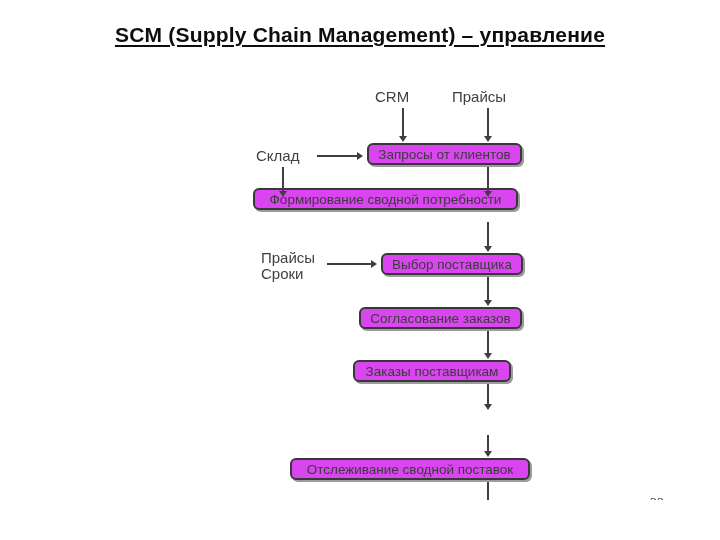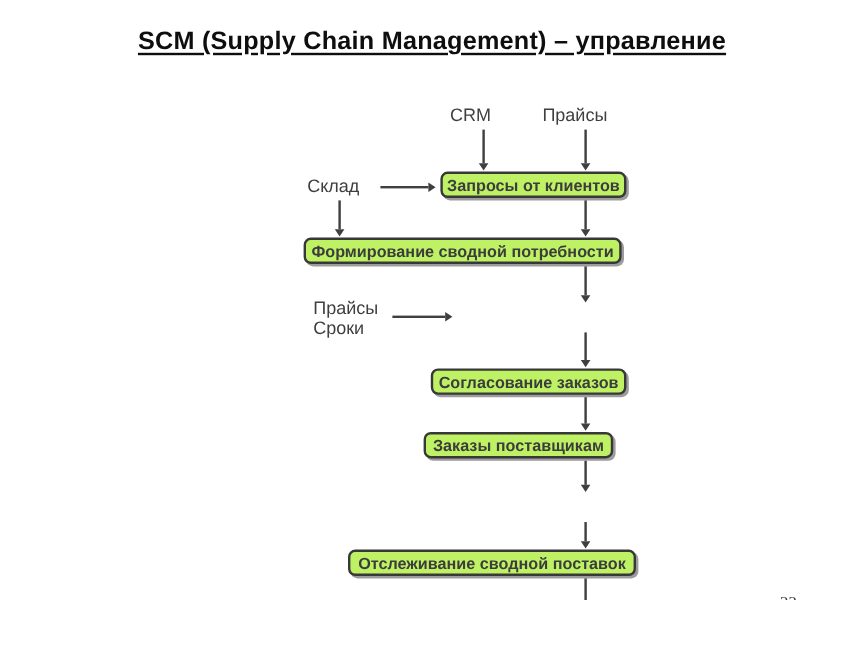--- a/index.html
+++ b/index.html
@@ -12,23 +12,23 @@
     text-align:center; font-size:21px; font-weight:bold;
     color:#0e0e0e; line-height:27px; letter-spacing:0.2px;
   }
   .title .tline { text-decoration:underline; text-underline-offset:3px; }
   .flabel {
     position:absolute; font-size:15px; color:#3f3f3f; line-height:16px;
   }
   .flabel.center { }
   .node {
     position:absolute; box-sizing:border-box;
-    background:#bef264; border:2px solid #383838; border-radius:6px;
+    background:#d946ef; border:2px solid #383838; border-radius:6px;
     box-shadow:2px 2px 0 #9c9c9c;
-    color:#3c3c3c; font-size:13.5px; font-weight:bold;
+    color:#3c3c3c; font-size:13.5px; font-weight:normal;
     display:flex; align-items:center; justify-content:center;
     white-space:nowrap; padding:0 4px;
   }
   .varrow { position:absolute; width:2px; background:#3f3f3f; }
   .varrow::after {
     content:""; position:absolute; left:-3px; bottom:-6px;
     width:0; height:0;
     border-left:4px solid transparent; border-right:4px solid transparent;
     border-top:6px solid #3f3f3f;
   }
@@ -55,21 +55,22 @@
 
   <div class="flabel center" style="left:375px; top:89px; width:54px;">CRM</div>
   <div class="flabel center" style="left:452px; top:89px; width:72px;">Прайсы</div>
   <div class="flabel center" style="left:256px; top:148px; width:56px;">Склад</div>
   <div class="flabel" style="left:261px; top:250px;">
     <div>Прайсы</div>
     <div>Сроки</div>
   </div>
 
   <div class="node" style="left:367px; top:143px; width:155px; height:22px;">Запросы от клиентов</div>
-  <div class="node" style="left:253px; top:198px; width:265px; height:22px;">Формирование сводной потребности</div>
+  <div class="node" style="left:253px; top:188px; width:265px; height:22px;">Формирование сводной потребности</div>
+  <div class="node" style="left:381px; top:253px; width:142px; height:22px;">Выбор поставщика</div>
   <div class="node" style="left:359px; top:307px; width:163px; height:22px;">Согласование заказов</div>
   <div class="node" style="left:353px; top:360px; width:158px; height:22px;">Заказы поставщикам</div>
   <div class="node" style="left:290px; top:458px; width:240px; height:22px;">Отслеживание сводной поставок</div>
   <div class="node" style="left:462px; top:514px; width:57px; height:22px;">Склад</div>
 
   <div class="varrow" style="left:402px; top:108px; height:28px;"></div>
   <div class="varrow" style="left:487px; top:108px; height:28px;"></div>
   <div class="varrow" style="left:282px; top:167px; height:24px;"></div>
   <div class="varrow" style="left:487px; top:167px; height:24px;"></div>
   <div class="varrow" style="left:487px; top:222px; height:24px;"></div>

